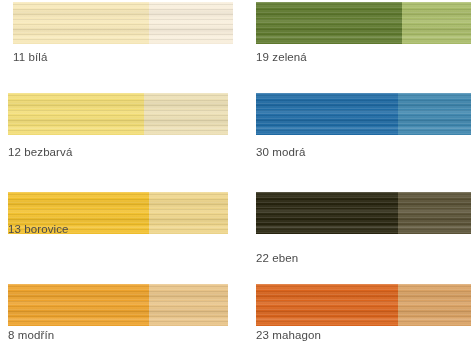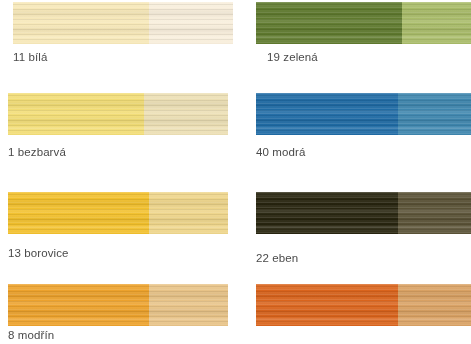--- a/index.html
+++ b/index.html
@@ -113,48 +113,48 @@
       </div>
       <div class="swatch-label" style="top: 50px; color: rgb(74, 74, 74);">11 bílá</div>
     </div>
     <div class="swatch-cell col-right" style="position: absolute; left: 248px; top: 0px; width: 223px; height: 344px;">
       <div class="swatch-block" style="top: 2px;">
         <div class="swatch-base" style="background: rgb(95, 122, 46);"></div>
         <div class="swatch-light" style="width: 32%; background: rgb(168, 187, 104);"></div>
         <div class="swatch-bands"></div>
         <div class="swatch-grain"></div>
       </div>
-      <div class="swatch-label" style="top: 50px; color: rgb(74, 74, 74); margin-left: 11px;">19 zelená</div>
+      <div class="swatch-label" style="top: 50px; color: rgb(74, 74, 74);">19 zelená</div>
     </div>
     <div class="swatch-cell col-left" style="position: absolute; left: 0px; top: 0px; width: 236px; height: 344px;">
       <div class="swatch-block" style="top: 93px;">
         <div class="swatch-base" style="background: rgb(242, 221, 118);"></div>
         <div class="swatch-light" style="width: 38%; background: rgb(236, 223, 180);"></div>
         <div class="swatch-bands"></div>
         <div class="swatch-grain"></div>
       </div>
-      <div class="swatch-label" style="top: 145px; color: rgb(74, 74, 74);">1 bezbarvá</div>
+      <div class="swatch-label" style="top: 145px; color: rgb(74, 74, 74);">12 bezbarvá</div>
     </div>
     <div class="swatch-cell col-right" style="position: absolute; left: 248px; top: 0px; width: 223px; height: 344px;">
       <div class="swatch-block" style="top: 93px;">
         <div class="swatch-base" style="background: rgb(31, 107, 165);"></div>
         <div class="swatch-light" style="width: 34%; background: rgb(62, 134, 174);"></div>
         <div class="swatch-bands"></div>
         <div class="swatch-grain"></div>
       </div>
-      <div class="swatch-label" style="top: 145px; color: rgb(74, 74, 74);">40 modrá</div>
+      <div class="swatch-label" style="top: 145px; color: rgb(74, 74, 74);">30 modrá</div>
     </div>
     <div class="swatch-cell col-left" style="position: absolute; left: 0px; top: 0px; width: 236px; height: 344px;">
       <div class="swatch-block" style="top: 192px;">
         <div class="swatch-base" style="background: rgb(242, 192, 44);"></div>
         <div class="swatch-light" style="width: 36%; background: rgb(238, 213, 138);"></div>
         <div class="swatch-bands"></div>
         <div class="swatch-grain"></div>
       </div>
-      <div class="swatch-label" style="top: 246px; color: rgb(74, 74, 74);">13 borovice</div>
+      <div class="swatch-label" style="top: 222px; color: rgb(74, 74, 74);">13 borovice</div>
     </div>
     <div class="swatch-cell col-right" style="position: absolute; left: 248px; top: 0px; width: 223px; height: 344px;">
       <div class="swatch-block" style="top: 192px;">
         <div class="swatch-base" style="background: rgb(40, 37, 15);"></div>
         <div class="swatch-light" style="width: 34%; background: rgb(90, 82, 54);"></div>
         <div class="swatch-bands"></div>
         <div class="swatch-grain"></div>
       </div>
       <div class="swatch-label" style="top: 238px; color: rgb(74, 74, 74); margin-top: 13px;">22 eben</div>
     </div>
@@ -167,14 +167,15 @@
       </div>
       <div class="swatch-label" style="top: 328px; color: rgb(74, 74, 74);">8 modřín</div>
     </div>
     <div class="swatch-cell col-right" style="position: absolute; left: 248px; top: 0px; width: 223px; height: 344px;">
       <div class="swatch-block" style="top: 284px;">
         <div class="swatch-base" style="background: rgb(218, 100, 28);"></div>
         <div class="swatch-light" style="width: 34%; background: rgb(217, 161, 99);"></div>
         <div class="swatch-bands"></div>
         <div class="swatch-grain"></div>
       </div>
+      <div class="swatch-label" style="top: 328px; color: rgb(74, 74, 74);">23 mahagon</div>
     </div>
   </div>
 
 </body></html>

